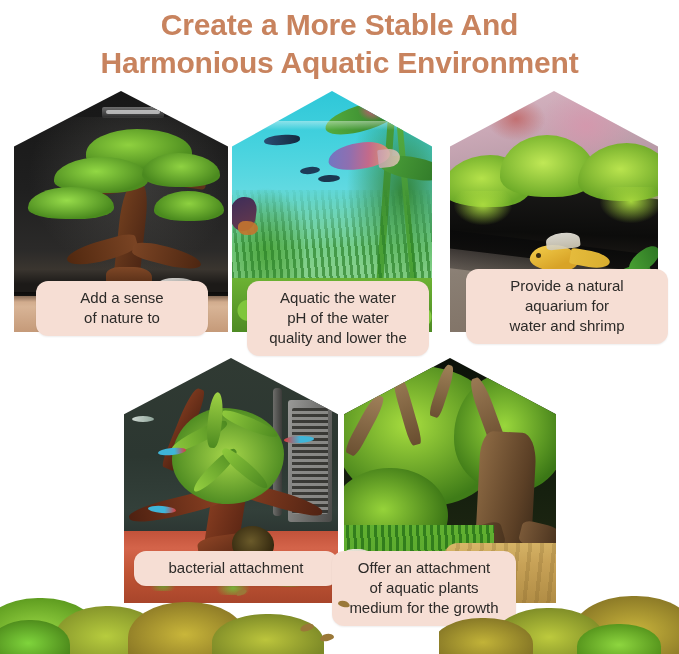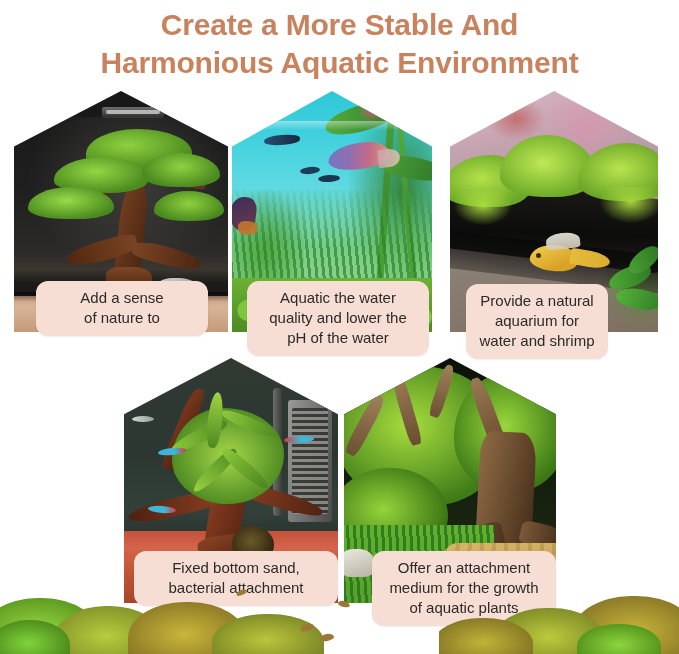--- a/index.html
+++ b/index.html
@@ -135,22 +135,22 @@
       <div class="layer" style="left:68px;top:76px;width:20px;height:7px;background:#1d3c58;border-radius:50%;transform:rotate(-6deg);"></div>
       <div class="layer" style="left:86px;top:84px;width:22px;height:7px;background:#1b3750;border-radius:50%;transform:rotate(-3deg);"></div>
       <div class="layer" style="left:-2px;top:106px;width:26px;height:34px;background:linear-gradient(150deg,#3c2d5a,#6b3a4a);border-radius:50% 40% 45% 55%;transform:rotate(8deg);"></div>
       <div class="layer" style="left:6px;top:130px;width:20px;height:14px;background:#c4762f;border-radius:40% 60% 50% 50%;opacity:.9;"></div>
 
       <div class="layer" style="left:0;top:30px;width:200px;height:9px;background:linear-gradient(180deg,rgba(255,255,255,.42),rgba(255,255,255,0));"></div>
     </div>
   </div>
   <div class="caption" id="c2" style="left:247px;top:281px;width:182px;">
     <span>Aquatic the water</span>
+    <span>pH of the water</span>
     <span>quality and lower the</span>
-    <span>pH of the water</span>
   </div>
 
   <div class="panel" id="p3" style="left:450px;top:91px;width:208px;height:241px;">
     <div class="scene" style="background:linear-gradient(170deg,#d7b6c2 0%,#c9a7b5 18%,#b79aa6 34%,#9c8c86 50%,#8a7f74 66%,#7e6f62 100%);">
 
       <div class="layer" style="left:88px;top:-4px;width:96px;height:78px;background:radial-gradient(ellipse at 50% 50%,rgba(214,150,172,.85),rgba(214,150,172,0) 70%);"></div>
       <div class="layer" style="left:36px;top:6px;width:60px;height:44px;background:radial-gradient(ellipse at 50% 50%,rgba(186,64,56,.55),rgba(186,64,56,0) 70%);"></div>
       <div class="layer" style="left:150px;top:150px;width:80px;height:90px;background:radial-gradient(ellipse at 50% 50%,rgba(86,140,50,.7),rgba(86,140,50,0) 70%);"></div>
 
       <div class="layer" style="left:-20px;top:96px;width:250px;height:74px;background:linear-gradient(175deg,#1d1c1a,#0c0c0b 60%,#241f1b);border-radius:8px 20px 26px 10px;transform:rotate(7deg);"></div>
@@ -165,21 +165,21 @@
       <div class="layer" style="left:80px;top:154px;width:48px;height:26px;background:linear-gradient(150deg,#f5d24f,#d8a327 70%);border-radius:52% 44% 46% 48%/62% 58% 42% 38%;transform:rotate(6deg);"></div>
       <div class="layer" style="left:120px;top:160px;width:40px;height:16px;background:linear-gradient(90deg,#e5bb3c,#d9ae2f);border-radius:14% 56% 56% 14%;transform:rotate(10deg);"></div>
       <div class="layer" style="left:96px;top:142px;width:34px;height:16px;background:linear-gradient(180deg,#e9e6dd,#cfc9b6);border-radius:48% 48% 18% 18%;transform:rotate(-6deg);opacity:.92;"></div>
       <div class="layer" style="left:86px;top:162px;width:5px;height:5px;background:#3a2c10;border-radius:50%;"></div>
 
       <div class="layer" style="left:158px;top:176px;width:44px;height:20px;background:linear-gradient(100deg,#4faa36,#2f7a25);border-radius:60% 40% 56% 44%;transform:rotate(-18deg);"></div>
       <div class="layer" style="left:166px;top:198px;width:46px;height:20px;background:linear-gradient(100deg,#56b33b,#327f27);border-radius:58% 42% 54% 46%;transform:rotate(12deg);"></div>
       <div class="layer" style="left:176px;top:160px;width:36px;height:18px;background:linear-gradient(100deg,#4aa233,#2d7624);border-radius:58% 42% 54% 46%;transform:rotate(-36deg);"></div>
     </div>
   </div>
-  <div class="caption" id="c3" style="left:466px;top:284px;width:142px;">
+  <div class="caption" id="c3" style="left:466px;top:269px;width:202px;">
     <span>Provide a natural</span>
     <span>aquarium for</span>
     <span>water and shrimp</span>
   </div>
 
   <div class="panel" id="p4" style="left:124px;top:358px;width:214px;height:245px;">
     <div class="scene" style="background:linear-gradient(180deg,#303a33 0%,#2c3731 40%,#33403a 62%,#2a3330 74%);">
 
       <div class="layer" style="right:6px;top:42px;width:44px;height:122px;background:linear-gradient(100deg,#9a9a98,#6e6e6c 55%,#4a4a48);border-radius:3px;"></div>
       <div class="layer" style="right:10px;top:50px;width:36px;height:106px;background:repeating-linear-gradient(180deg,#33332f 0 3px,#8b8b88 3px 6px);opacity:.9;border-radius:2px;"></div>
@@ -211,21 +211,20 @@
       <div class="layer" style="left:24px;top:148px;width:28px;height:7px;background:linear-gradient(90deg,#3fb5d8 60%,#d93b3b);border-radius:50%;transform:rotate(4deg);"></div>
       <div class="layer" style="right:24px;top:78px;width:30px;height:7px;background:linear-gradient(90deg,#d93b3b,#3fb5d8 55%);border-radius:50%;transform:rotate(-3deg);"></div>
       <div class="layer" style="left:8px;top:58px;width:22px;height:6px;background:linear-gradient(90deg,#cfd8d2,#8fa59a);border-radius:50%;"></div>
 
       <div class="layer" style="left:26px;bottom:12px;width:26px;height:16px;background:radial-gradient(ellipse at 50% 60%,#6fa832,rgba(111,168,50,0) 72%);"></div>
       <div class="layer" style="left:92px;bottom:8px;width:34px;height:18px;background:radial-gradient(ellipse at 50% 60%,#79b43a,rgba(121,180,58,0) 72%);"></div>
       <div class="layer" style="left:150px;bottom:16px;width:30px;height:16px;background:radial-gradient(ellipse at 50% 60%,#6ea631,rgba(110,166,49,0) 72%);"></div>
     </div>
   </div>
   <div class="caption" id="c4" style="left:134px;top:551px;width:204px;">
-    <span>Fixed bottom sand,</span>
     <span>bacterial attachment</span>
   </div>
 
   <div class="panel" id="p5" style="left:344px;top:358px;width:212px;height:245px;">
     <div class="scene" style="background:linear-gradient(180deg,#0c1209 0%,#121a0d 30%,#16200f 55%,#1b2411 70%);">
 
       <div class="layer" style="left:-6px;top:8px;width:168px;height:140px;background:radial-gradient(ellipse at 42% 42%,#a7dd3f,#3f7c18 72%);border-radius:48% 52% 46% 50%/56% 52% 48% 44%;"></div>
       <div class="layer" style="left:110px;top:14px;width:112px;height:120px;background:radial-gradient(ellipse at 45% 45%,#9ad73c,#3b7716 72%);border-radius:50% 50% 46% 48%/54% 54% 46% 44%;"></div>
       <div class="layer" style="left:-14px;top:110px;width:118px;height:92px;background:radial-gradient(ellipse at 45% 45%,#96d33a,#3a7415 72%);border-radius:50% 48% 46% 50%/56% 52% 48% 44%;"></div>
 
@@ -241,24 +240,24 @@
       <div class="layer" style="left:0;bottom:0;width:150px;height:78px;background:
              repeating-linear-gradient(86deg, rgba(48,124,28,.95) 0 3px, rgba(104,186,54,.7) 3px 7px),
              linear-gradient(180deg,#4f9a24,#2c6414);"></div>
 
       <div class="layer" style="right:0;bottom:0;width:112px;height:60px;background:linear-gradient(175deg,#d9b86a 0%,#c8a257 40%,#b08c44 100%);border-radius:14px 0 0 0;"></div>
       <div class="layer" style="right:0;bottom:0;width:112px;height:60px;background:repeating-linear-gradient(96deg,rgba(120,92,38,.22) 0 4px,rgba(0,0,0,0) 4px 12px);border-radius:14px 0 0 0;"></div>
 
       <div class="layer" style="left:-4px;bottom:26px;width:34px;height:28px;background:linear-gradient(160deg,#eceade,#b6b3a4);border-radius:38% 44% 26% 30%;"></div>
     </div>
   </div>
-  <div class="caption" id="c5" style="left:372px;top:551px;width:184px;">
+  <div class="caption" id="c5" style="left:332px;top:551px;width:184px;">
     <span>Offer an attachment</span>
+    <span>of aquatic plants</span>
     <span>medium for the growth</span>
-    <span>of aquatic plants</span>
   </div>
 
   <div class="moss" style="left:0;width:330px;">
     <div class="tuft" style="left:-20px;width:120px;height:62px;background:radial-gradient(ellipse at 48% 56%,#9ad845,#5c9a1e 74%);"></div>
     <div class="tuft" style="left:54px;width:108px;height:54px;background:radial-gradient(ellipse at 48% 56%,#b7cc3e,#84932a 74%);"></div>
     <div class="tuft" style="left:128px;width:118px;height:58px;background:radial-gradient(ellipse at 48% 56%,#c9b63a,#8d7a26 74%);"></div>
     <div class="tuft" style="left:212px;width:112px;height:46px;background:radial-gradient(ellipse at 48% 56%,#bcc53c,#7d8a27 74%);"></div>
     <div class="tuft" style="left:-10px;width:80px;height:40px;background:radial-gradient(ellipse at 48% 58%,#7fd43c,#4d8a1b 74%);"></div>
   </div>
   <div class="moss" style="right:0;width:240px;">

